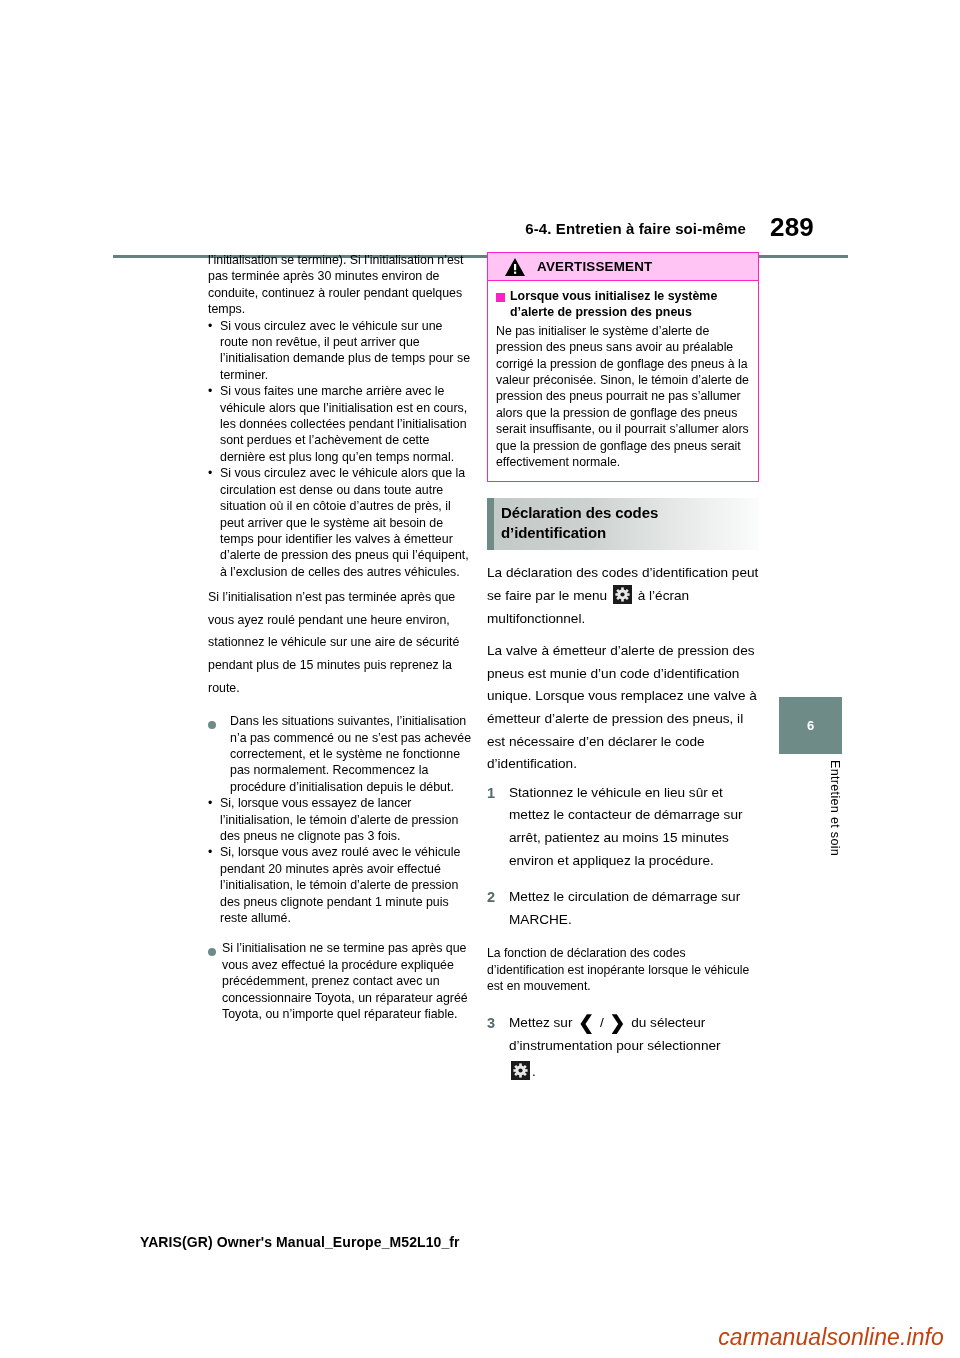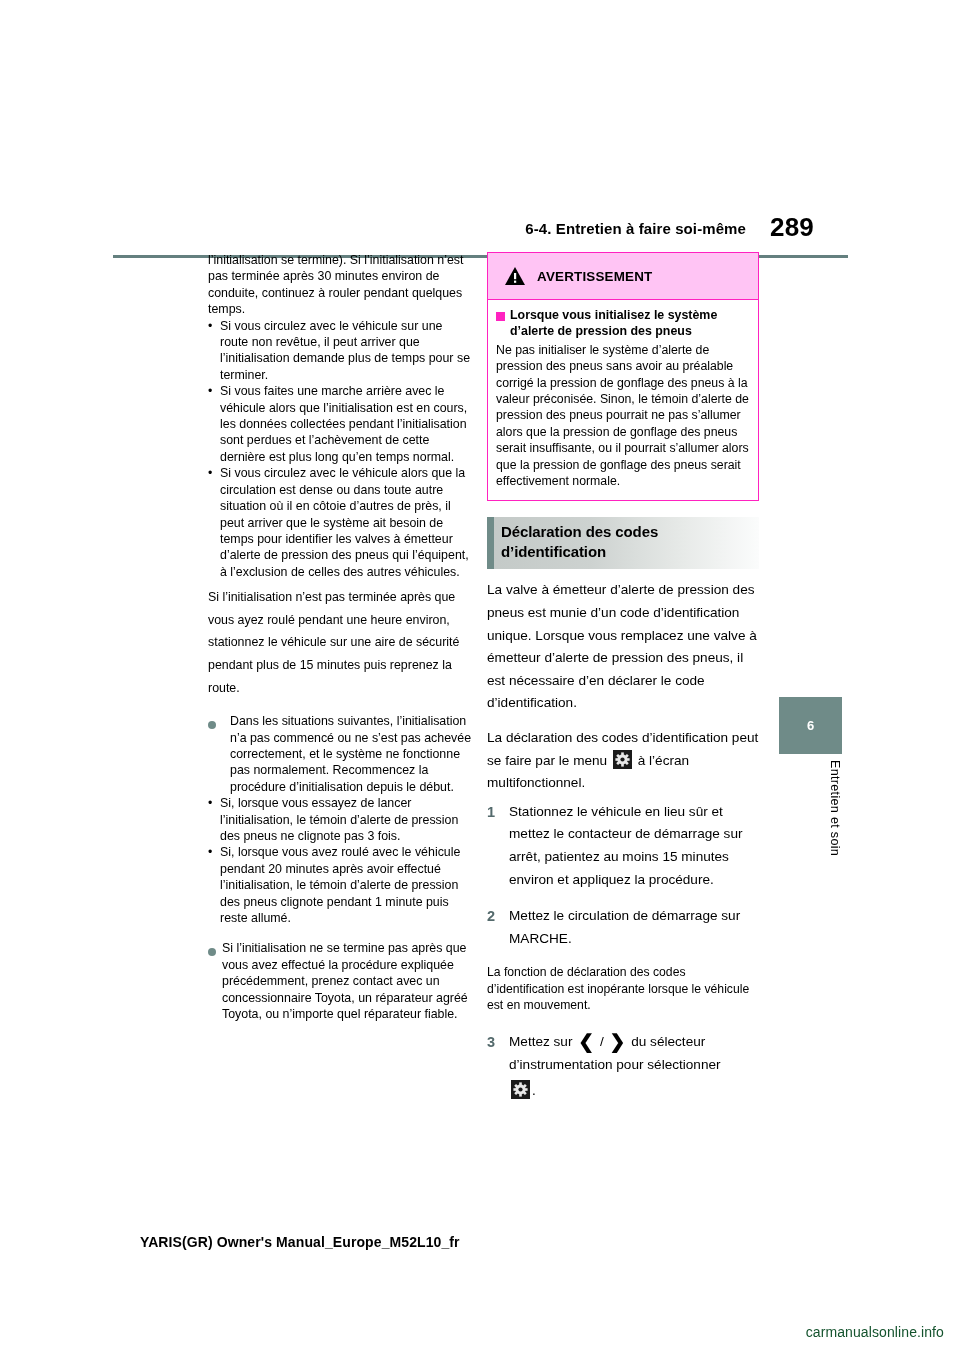--- a/index.html
+++ b/index.html
@@ -117,21 +117,21 @@
 
   
   .warn-box {
     border: 1.5px solid #ff22c0;
     background: #ffffff;
     width: 272px;
   }
   .warn-head {
     background: #ffc4f4;
     border-bottom: 1.5px solid #ff22c0;
-    height: 47px;
+    height: 28px;
     display: flex;
     align-items: center;
     padding-left: 16px;
   }
   .warn-tri {
     width: 22px; height: 20px;
     position: relative;
     flex: 0 0 22px;
   }
   .warn-tri svg { display: block; }
@@ -247,23 +247,24 @@
     left: 140px;
     top: 1234px;
     font-size: 14px;
     font-weight: bold;
     letter-spacing: 0.1px;
   }
   .watermark {
     position: absolute;
     right: 16px;
     top: 1324px;
-    font-size: 14px;
-    color: #14532d;
+    font-size: 23px;
+    color: #c2410c;
     letter-spacing: 0.1px;
+    font-style: italic;
   }
 </style>
 </head>
 <body>
 
 <div class="page-header">
   <div class="header-title">6-4. Entretien à faire soi-même</div>
   <div class="header-pageno">289</div>
   <div class="header-rule"></div>
 </div>
@@ -326,22 +327,20 @@
         <div class="mark"><span class="sq-bullet"></span></div>
         <div>Lorsque vous initialisez le système d’alerte de pression des pneus</div>
       </div>
       <div class="warn-text">Ne pas initialiser le système d’alerte de pression des pneus sans avoir au préalable corrigé la pression de gonflage des pneus à la valeur préconisée. Sinon, le témoin d’alerte de pression des pneus pourrait ne pas s’allumer alors que la pression de gonflage des pneus serait insuffisante, ou il pourrait s’allumer alors que la pression de gonflage des pneus serait effectivement normale.</div>
     </div>
   </div>
 
   <div class="sec-head">
     <div class="sec-head-title">Déclaration des codes d’identification</div>
   </div>
-
-  <div class="p-body" style="margin-top:10px;">La valve à émetteur d’alerte de pression des pneus est munie d’un code d’identification unique. Lorsque vous remplacez une valve à émetteur d’alerte de pression des pneus, il est nécessaire d’en déclarer le code d’identification.</div>
 
   <div class="p-body" style="margin-top:12px;">
     <span>La déclaration des codes d’identification peut se faire par le menu</span>
     <span class="gear-chip">
       <svg width="15" height="15" viewBox="0 0 15 15">
         <g fill="#e8e8e8">
           <rect x="6.2" y="0.4" width="2.6" height="3"></rect>
           <rect x="6.2" y="11.6" width="2.6" height="3"></rect>
           <rect x="0.4" y="6.2" width="3" height="2.6"></rect>
           <rect x="11.6" y="6.2" width="3" height="2.6"></rect>
@@ -349,20 +348,22 @@
           <rect x="10.5" y="9.6" width="2.6" height="3" transform="rotate(-45 11.8 11.1)"></rect>
           <rect x="10.5" y="2.4" width="2.6" height="3" transform="rotate(45 11.8 3.9)"></rect>
           <rect x="1.9" y="9.6" width="2.6" height="3" transform="rotate(45 3.2 11.1)"></rect>
           <circle cx="7.5" cy="7.5" r="5"></circle>
         </g>
         <circle cx="7.5" cy="7.5" r="2.1" fill="#1b1b1b"></circle>
       </svg>
     </span>
     <span>à l’écran multifonctionnel.</span>
   </div>
+
+  <div class="p-body" style="margin-top:10px;">La valve à émetteur d’alerte de pression des pneus est munie d’un code d’identification unique. Lorsque vous remplacez une valve à émetteur d’alerte de pression des pneus, il est nécessaire d’en déclarer le code d’identification.</div>
 
   <div class="step">
     <div class="num">1</div>
     <div class="stxt">Stationnez le véhicule en lieu sûr et mettez le contacteur de démarrage sur arrêt, patientez au moins 15 minutes environ et appliquez la procédure.</div>
   </div>
 
   <div class="step" style="margin-top:14px;">
     <div class="num">2</div>
     <div class="stxt">Mettez le circulation de démarrage sur MARCHE.</div>
   </div>

